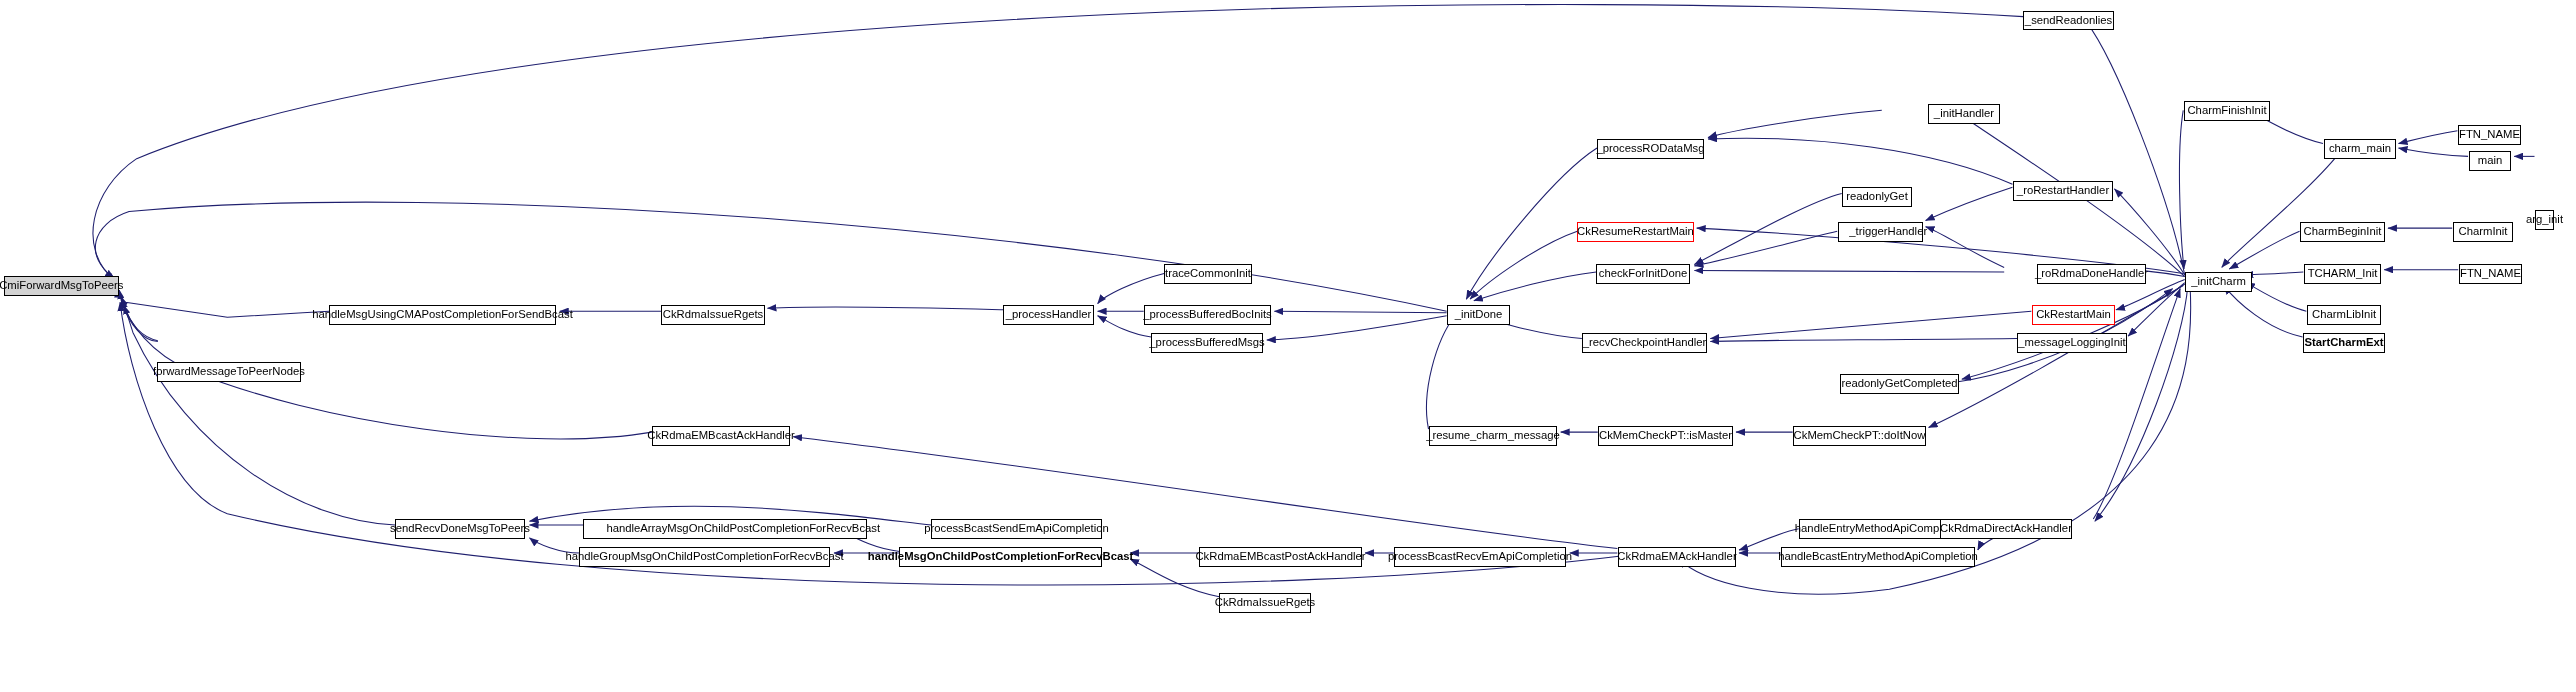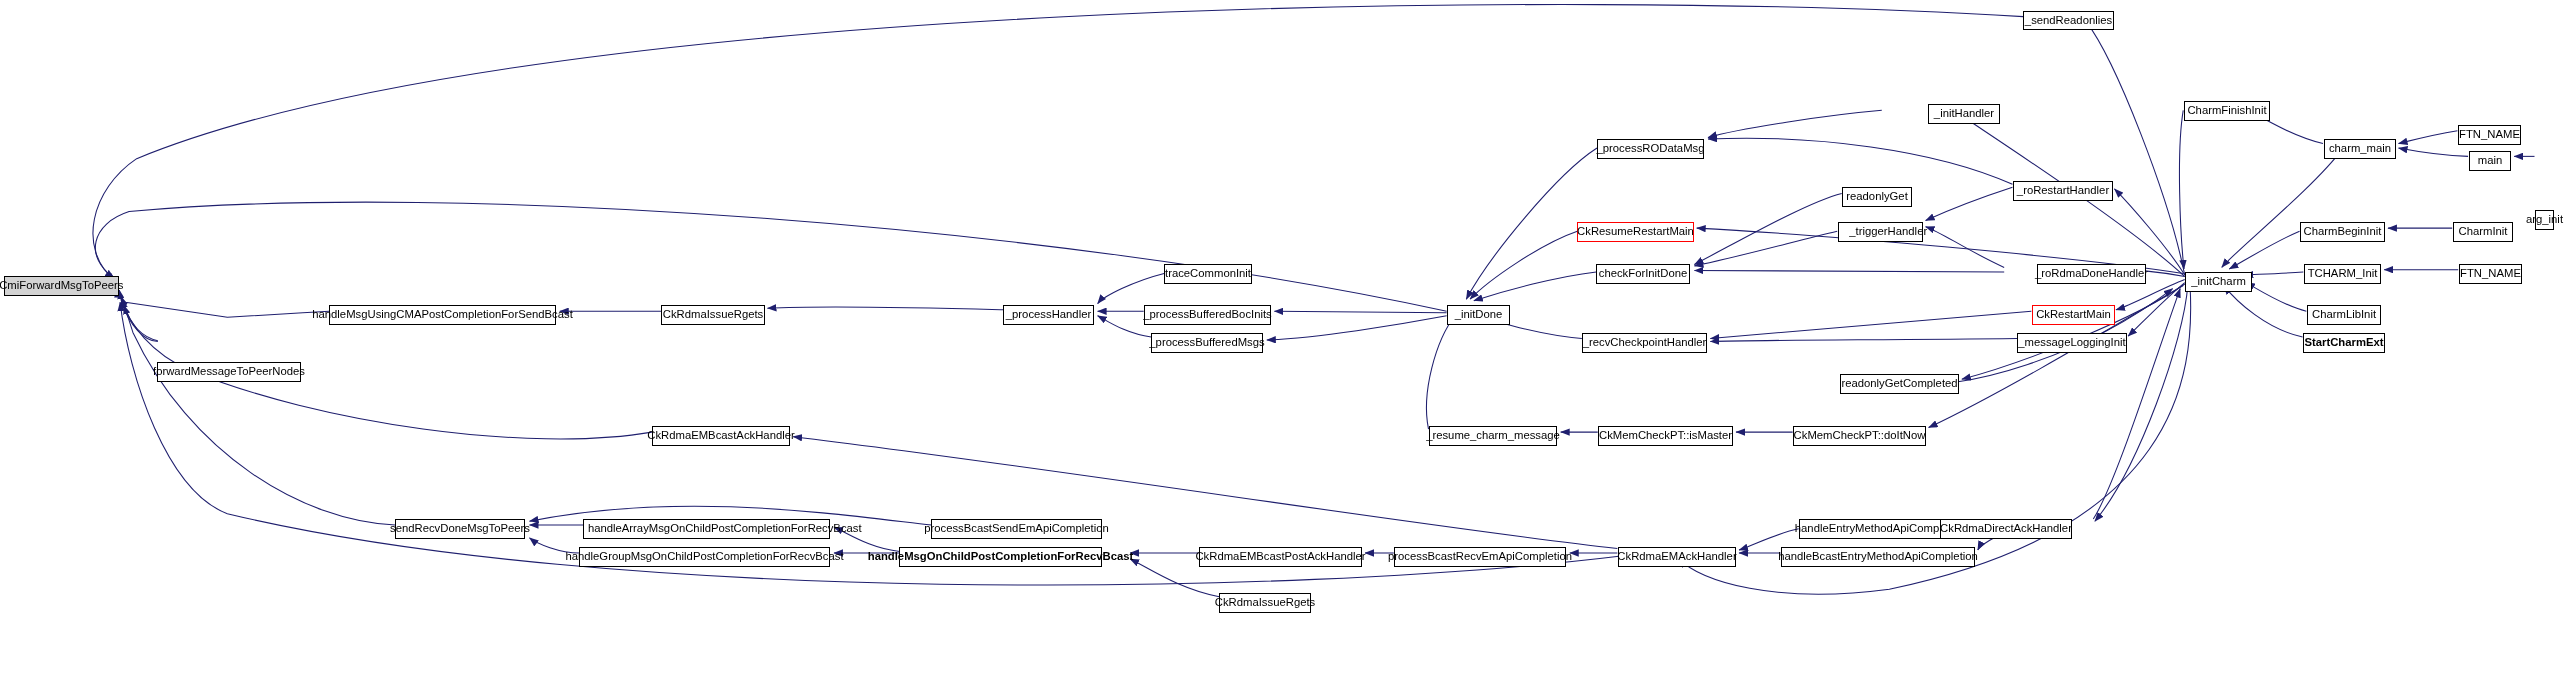--- a/index.html
+++ b/index.html
@@ -132,21 +132,21 @@
       </div>
       <div class="node" style="left: 157px; top: 335px; width: 144px; margin-top: 27px;">
         <span>forwardMessageToPeerNodes</span>
       </div>
       <div class="node" style="left: 652px; top: 426px; width: 138px;">
         <span>CkRdmaEMBcastAckHandler</span>
       </div>
       <div class="node" style="left: 395px; top: 519px; width: 130px;">
         <span>sendRecvDoneMsgToPeers</span>
       </div>
-      <div class="node" style="left: 583px; top: 519px; width: 247px; padding-left: 41px;">
+      <div class="node" style="left: 583px; top: 519px; width: 284px; padding-left: 41px;">
         <span>handleArrayMsgOnChildPostCompletionForRecvBcast</span>
       </div>
       <div class="node" style="left: 579px; top: 547px; width: 251px;">
         <span>handleGroupMsgOnChildPostCompletionForRecvBcast</span>
       </div>
       <div class="node" style="left: 931px; top: 519px; width: 171px;">
         <span>processBcastSendEmApiCompletion</span>
       </div>
       <div class="node" style="left: 899px; top: 547px; width: 203px; font-weight: bold;">
         <span>handleMsgOnChildPostCompletionForRecvBcast</span>

